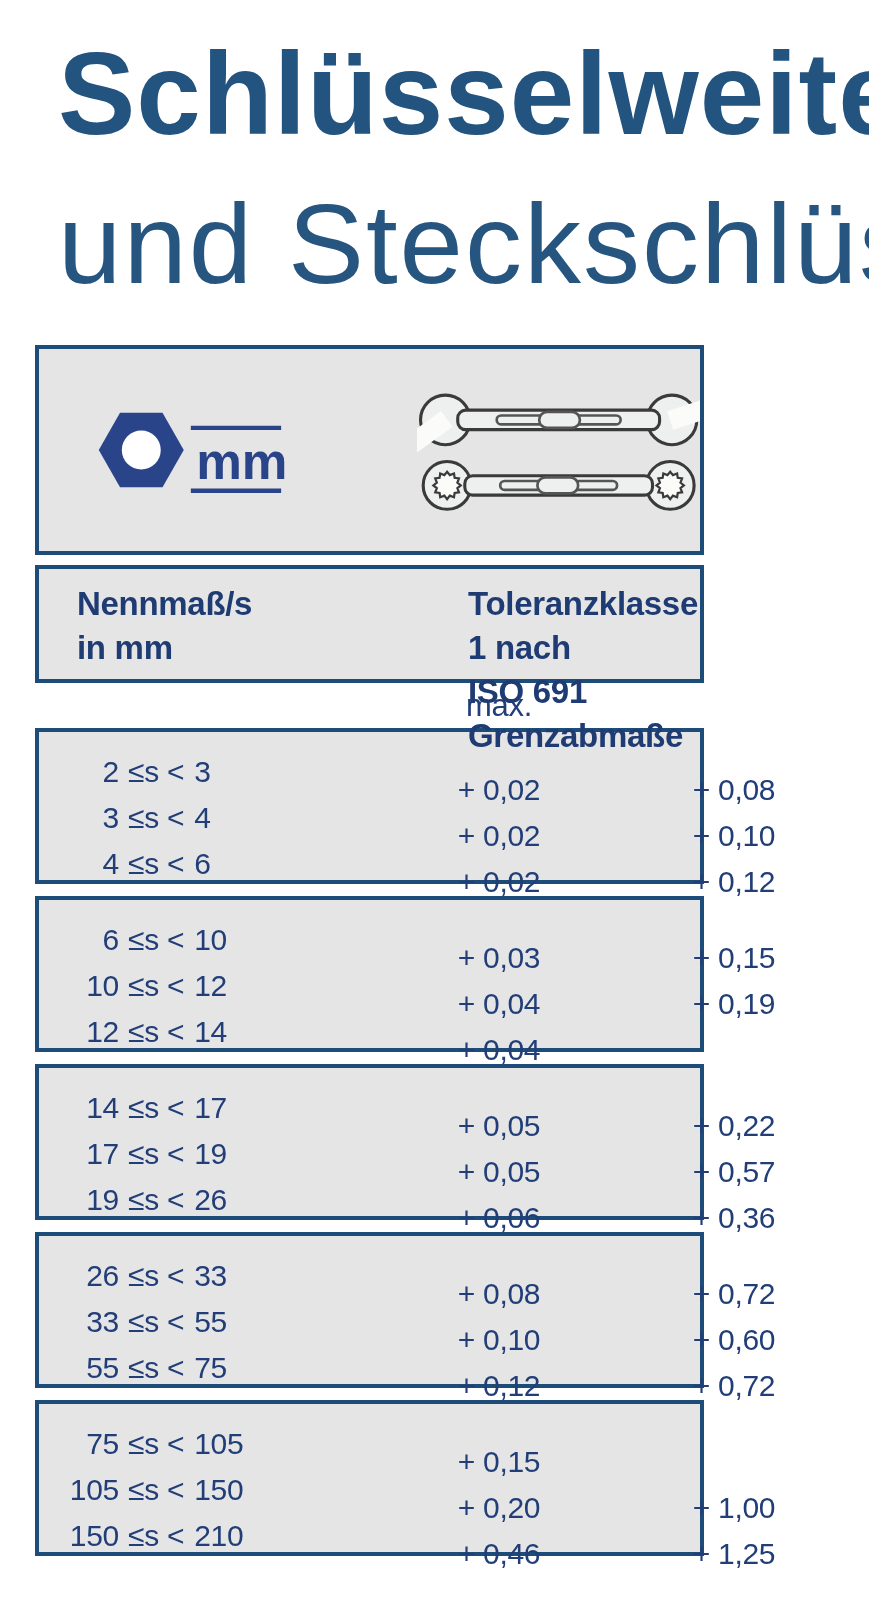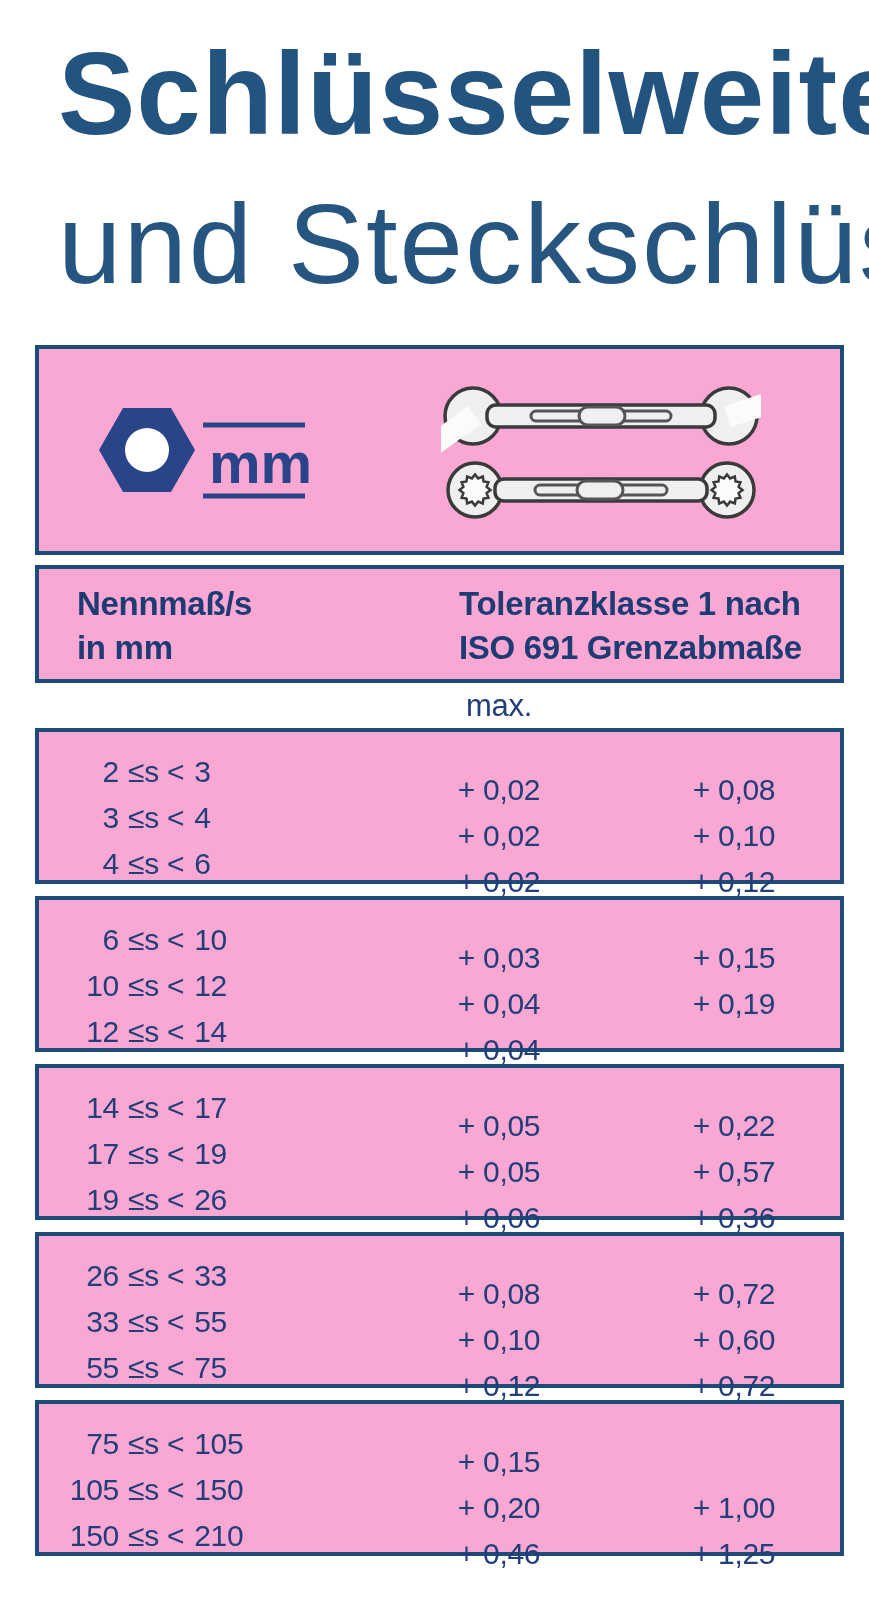--- a/index.html
+++ b/index.html
@@ -13,33 +13,33 @@
     font-size:116px; font-weight:bold; letter-spacing:1px;
     line-height:1.18; color:#23537f;
   }
   .t2 {
     font-size:114px; font-weight:normal; letter-spacing:2px;
     line-height:1.18; color:#265580; margin-top:14px;
   }
   
   .sheet { margin:34px 0 0 35px; width:825px; }
   .box {
-    box-sizing:border-box; width:809px;
-    border:4px solid #1d4c78; background:#f9a8d4;
+    box-sizing:border-box; width:669px;
+    border:4px solid #1d4c78; background:#e5e5e5;
   }
   .img-box { height:210px; display:flex; align-items:center; padding-left:58px; }
   .wrench-panel { margin-left:132px; }
   .hdr-box {
     height:118px; margin-top:10px; position:relative;
     color:#1f3b73; font-weight:bold; font-size:33px; line-height:44px;
     letter-spacing:-0.3px;
     padding-left:36px;
   }
   .hdr-c1 { position:absolute; left:38px; top:13px; }
-  .hdr-c2 { position:absolute; left:420px; top:13px; }
+  .hdr-c2 { position:absolute; left:429px; top:13px; }
   
   .minmax {
     width:825px; height:45px; display:grid;
     grid-template-columns:344px 240px 230px auto;
     align-items:center; font-size:31px; color:#223e78; letter-spacing:-0.3px;
   }
   .minmax .m { text-align:center; }
   
   .grp { margin-top:12px; padding:5px 0; }
   .grp.first { margin-top:0; }

